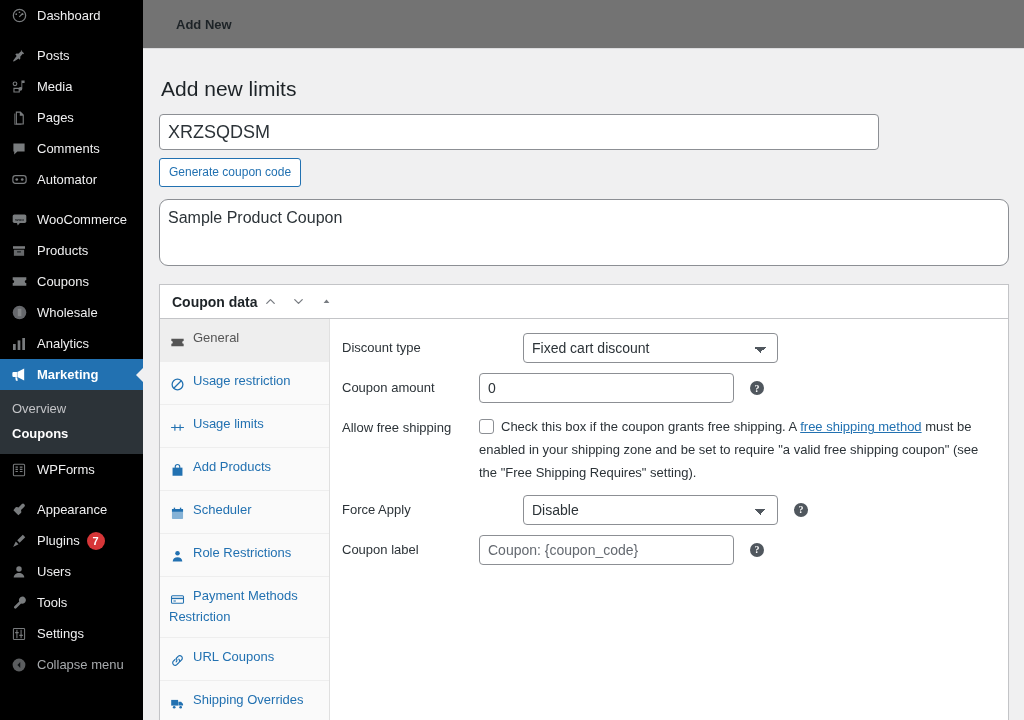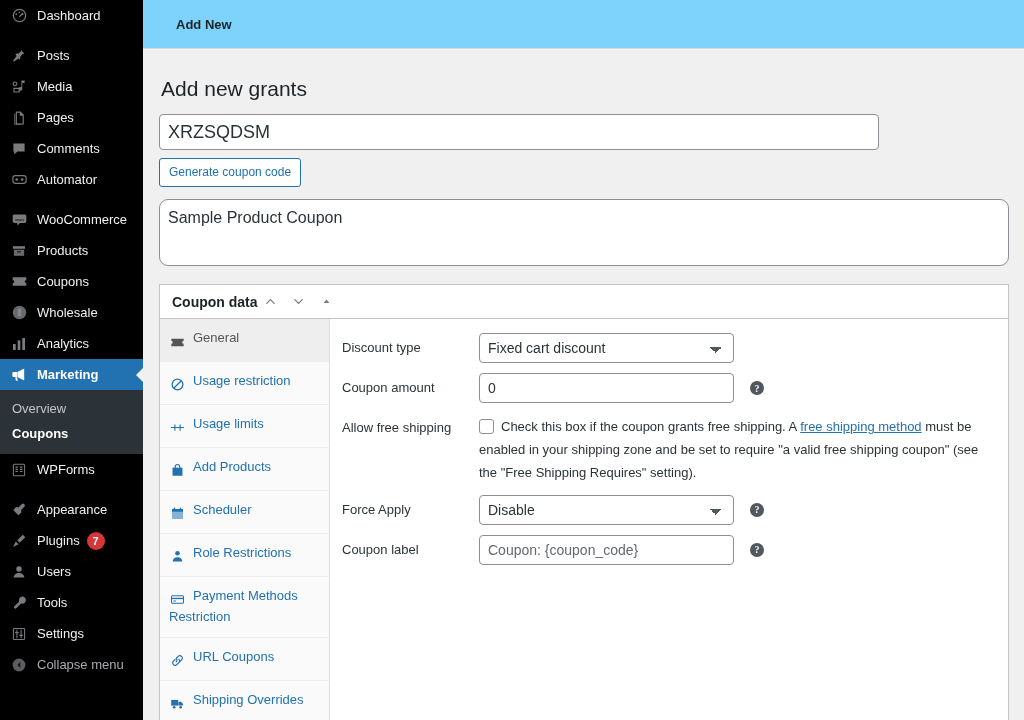--- a/index.html
+++ b/index.html
@@ -57,21 +57,21 @@
     display: inline-flex; align-items: center; justify-content: center;
     background: #d63638; color: #fff;
     min-width: 18px; height: 18px; border-radius: 9px;
     font-size: 11px; font-weight: 600; margin-left: 7px; padding: 0 5px;
   }
   .sb-gap { height: 9px; }
 
   
   .main { flex: 1; height: 720px; position: relative; background: #f0f0f1; overflow: hidden; }
   .topbar {
-    height: 49px; background: #7dd3fc; border-bottom: 1px solid #dcdcde;
+    height: 49px; background: #737373; border-bottom: 1px solid #dcdcde;
     display: flex; align-items: center; padding-left: 33px;
   }
   .topbar .tb-title { font-size: 13px; font-weight: 700; color: #1d2327; }
 
   .content { padding: 20px 16px 0 16px; }
   .page-title {
     font-size: 21px; font-weight: 400; color: #1d2327;
     line-height: 1.3; padding: 6px 0 12px 2px;
   }
 
@@ -158,20 +158,21 @@
     -webkit-appearance: none; appearance: none;
   }
   select.f-select {
     background-image:
       linear-gradient(45deg, transparent 50%, #50575e 50%),
       linear-gradient(135deg, #50575e 50%, transparent 50%);
     background-position: calc(100% - 17px) 13px, calc(100% - 11px) 13px;
     background-size: 6px 6px, 6px 6px;
     background-repeat: no-repeat;
     padding-right: 28px;
+    margin-left: 44px;
   }
   input.f-input::placeholder { color: #646970; opacity: 1; }
   .help-tip {
     display: inline-flex; align-items: center; justify-content: center;
     width: 14px; height: 14px; border-radius: 50%;
     background: #50575e; color: #fff; font-size: 10px; font-weight: 700;
     margin-left: 16px; margin-top: 8px; cursor: help;
     font-family: "Liberation Serif", serif;
   }
   .cb-row { display: block; flex: 1; padding-top: 3px; }
@@ -395,21 +396,21 @@
   </nav>
 
   <div class="main">
 
     <div class="topbar">
       <span class="tb-title">Add New</span>
     </div>
 
     <div class="content">
 
-      <h1 class="page-title">Add new grants</h1>
+      <h1 class="page-title">Add new limits</h1>
 
       <input class="title-input" type="text" value="XRZSQDSM" style="">
 
       <button class="gen-btn">Generate coupon code</button>
 
       <textarea class="excerpt" placeholder="Description (optional)" style="">Sample Product Coupon</textarea>
 
       
       <div class="postbox">
 

